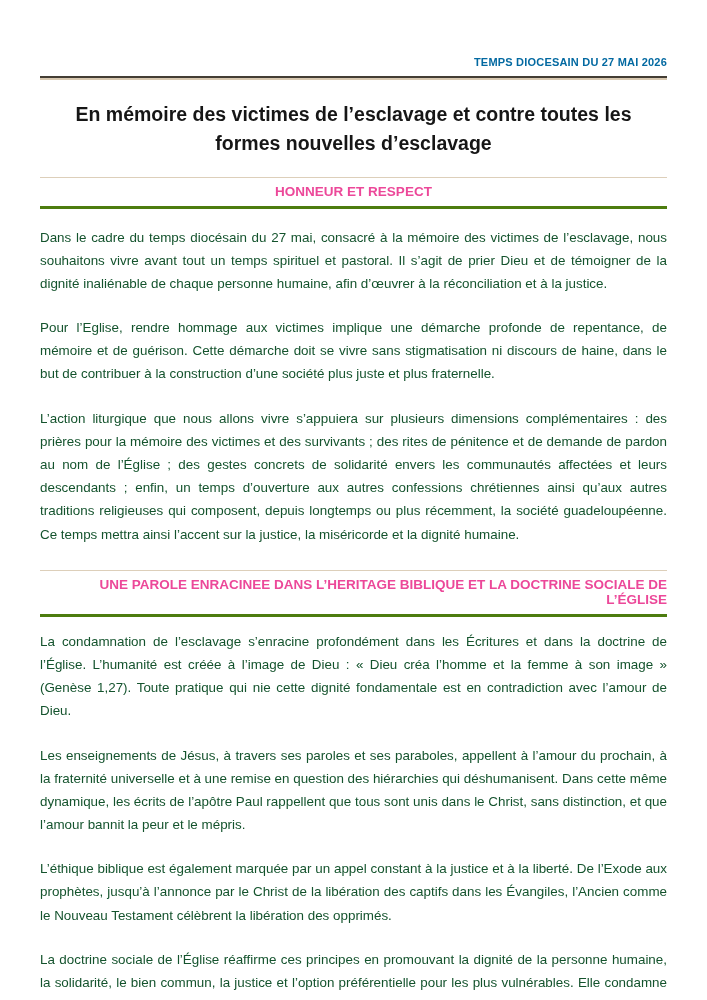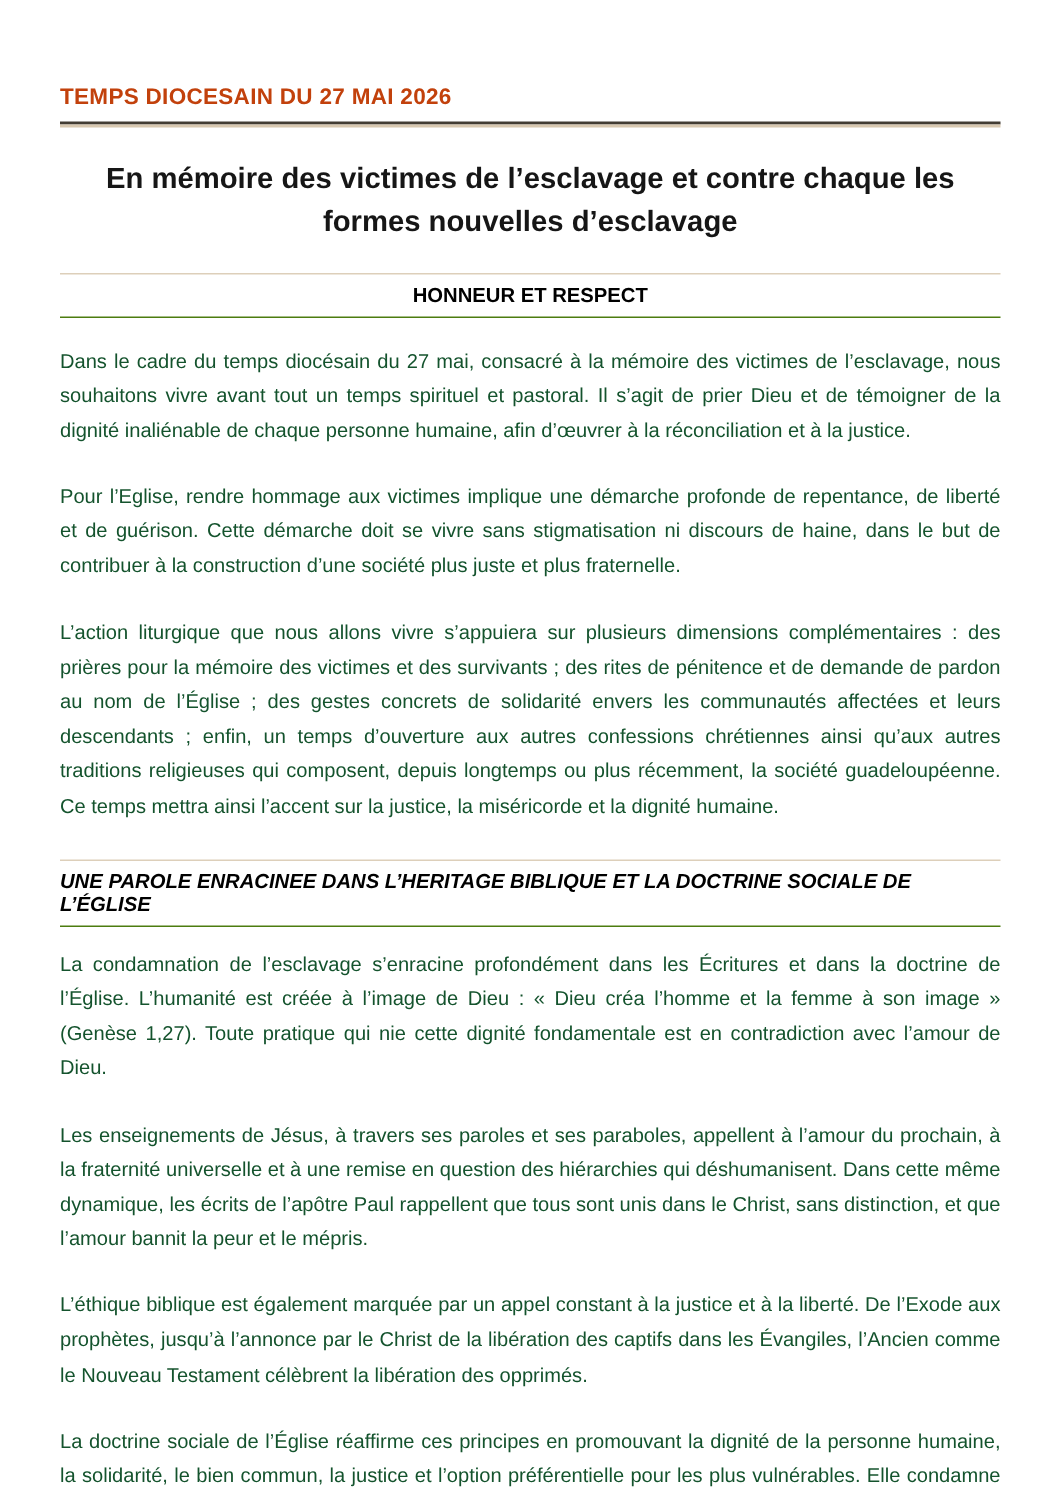--- a/index.html
+++ b/index.html
@@ -13,79 +13,79 @@
     height: 1000px;
     margin: 0 auto;
     background: #ffffff;
     font-family: "Liberation Sans", "DejaVu Sans", sans-serif;
     color: #1d1d1d;
     box-sizing: border-box;
     padding: 56px 40px 0 40px;
     overflow: hidden;
   }
   .doc-header-text {
-    text-align: left;
-    font-size: 15px;
+    text-align: right;
+    font-size: 11px;
     font-weight: bold;
     letter-spacing: 0.2px;
-    color: #c2410c;
+    color: #0369a1;
   }
   .header-rule {
     margin-top: 8px;
     height: 0;
     border-top: 2px solid #433d34;
     border-bottom: 2px solid #d8c8b0;
   }
   h1.doc-title {
     margin: 20px 12px 18px 12px;
     text-align: center;
     font-size: 19.5px;
     line-height: 1.5;
     font-weight: bold;
     color: #161616;
   }
   .band {
     border-top: 1px solid #ddcfba;
-    border-bottom: 1px solid #4d7c0f;
+    border-bottom: 3px solid #4d7c0f;
     font-weight: bold;
     font-size: 13.5px;
-    color: #000000;
+    color: #ec4899;
     padding: 6px 0 7px 0;
   }
   .band.centered { text-align: center; }
-  .band.left { text-align: left; font-style: italic; }
+  .band.left { text-align: right; }
   .band-honneur { margin: 0 0 17px 0; }
   .band-parole  { margin: 24px 0 13px 0; }
   p.body-text {
     margin: 0 0 21px 0;
     font-size: 13.4px;
     line-height: 1.73;
     text-align: justify;
     color: #14532d;
   }
 </style>
 </head>
 <body>
 
 <div class="page">
 
   <header>
     <div class="doc-header-text">TEMPS DIOCESAIN DU 27 MAI 2026</div>
     <div class="header-rule"></div>
   </header>
 
-  <h1 class="doc-title">En mémoire des victimes de l’esclavage et contre chaque les formes nouvelles d’esclavage</h1>
+  <h1 class="doc-title">En mémoire des victimes de l’esclavage et contre toutes les formes nouvelles d’esclavage</h1>
 
   <div class="band centered band-honneur">
     <span>HONNEUR ET RESPECT</span>
   </div>
 
   <p class="body-text">Dans le cadre du temps diocésain du 27 mai, consacré à la mémoire des victimes de l’esclavage, nous souhaitons vivre avant tout un temps spirituel et pastoral. Il s’agit de prier Dieu et de témoigner de la dignité inaliénable de chaque personne humaine, afin d’œuvrer à la réconciliation et à la justice.</p>
 
-  <p class="body-text">Pour l’Eglise, rendre hommage aux victimes implique une démarche profonde de repentance, de liberté et de guérison. Cette démarche doit se vivre sans stigmatisation ni discours de haine, dans le but de contribuer à la construction d’une société plus juste et plus fraternelle.</p>
+  <p class="body-text">Pour l’Eglise, rendre hommage aux victimes implique une démarche profonde de repentance, de mémoire et de guérison. Cette démarche doit se vivre sans stigmatisation ni discours de haine, dans le but de contribuer à la construction d’une société plus juste et plus fraternelle.</p>
 
   <p class="body-text">L’action liturgique que nous allons vivre s’appuiera sur plusieurs dimensions complémentaires : des prières pour la mémoire des victimes et des survivants ; des rites de pénitence et de demande de pardon au nom de l’Église ; des gestes concrets de solidarité envers les communautés affectées et leurs descendants ; enfin, un temps d’ouverture aux autres confessions chrétiennes ainsi qu’aux autres traditions religieuses qui composent, depuis longtemps ou plus récemment, la société guadeloupéenne. Ce temps mettra ainsi l’accent sur la justice, la miséricorde et la dignité humaine.</p>
 
   <div class="band left band-parole">
     <span>UNE PAROLE ENRACINEE DANS L’HERITAGE BIBLIQUE ET LA DOCTRINE SOCIALE DE L’ÉGLISE</span>
   </div>
 
   <p class="body-text">La condamnation de l’esclavage s’enracine profondément dans les Écritures et dans la doctrine de l’Église. L’humanité est créée à l’image de Dieu : « Dieu créa l’homme et la femme à son image » (Genèse 1,27). Toute pratique qui nie cette dignité fondamentale est en contradiction avec l’amour de Dieu.</p>
 
   <p class="body-text">Les enseignements de Jésus, à travers ses paroles et ses paraboles, appellent à l’amour du prochain, à la fraternité universelle et à une remise en question des hiérarchies qui déshumanisent. Dans cette même dynamique, les écrits de l’apôtre Paul rappellent que tous sont unis dans le Christ, sans distinction, et que l’amour bannit la peur et le mépris.</p>

